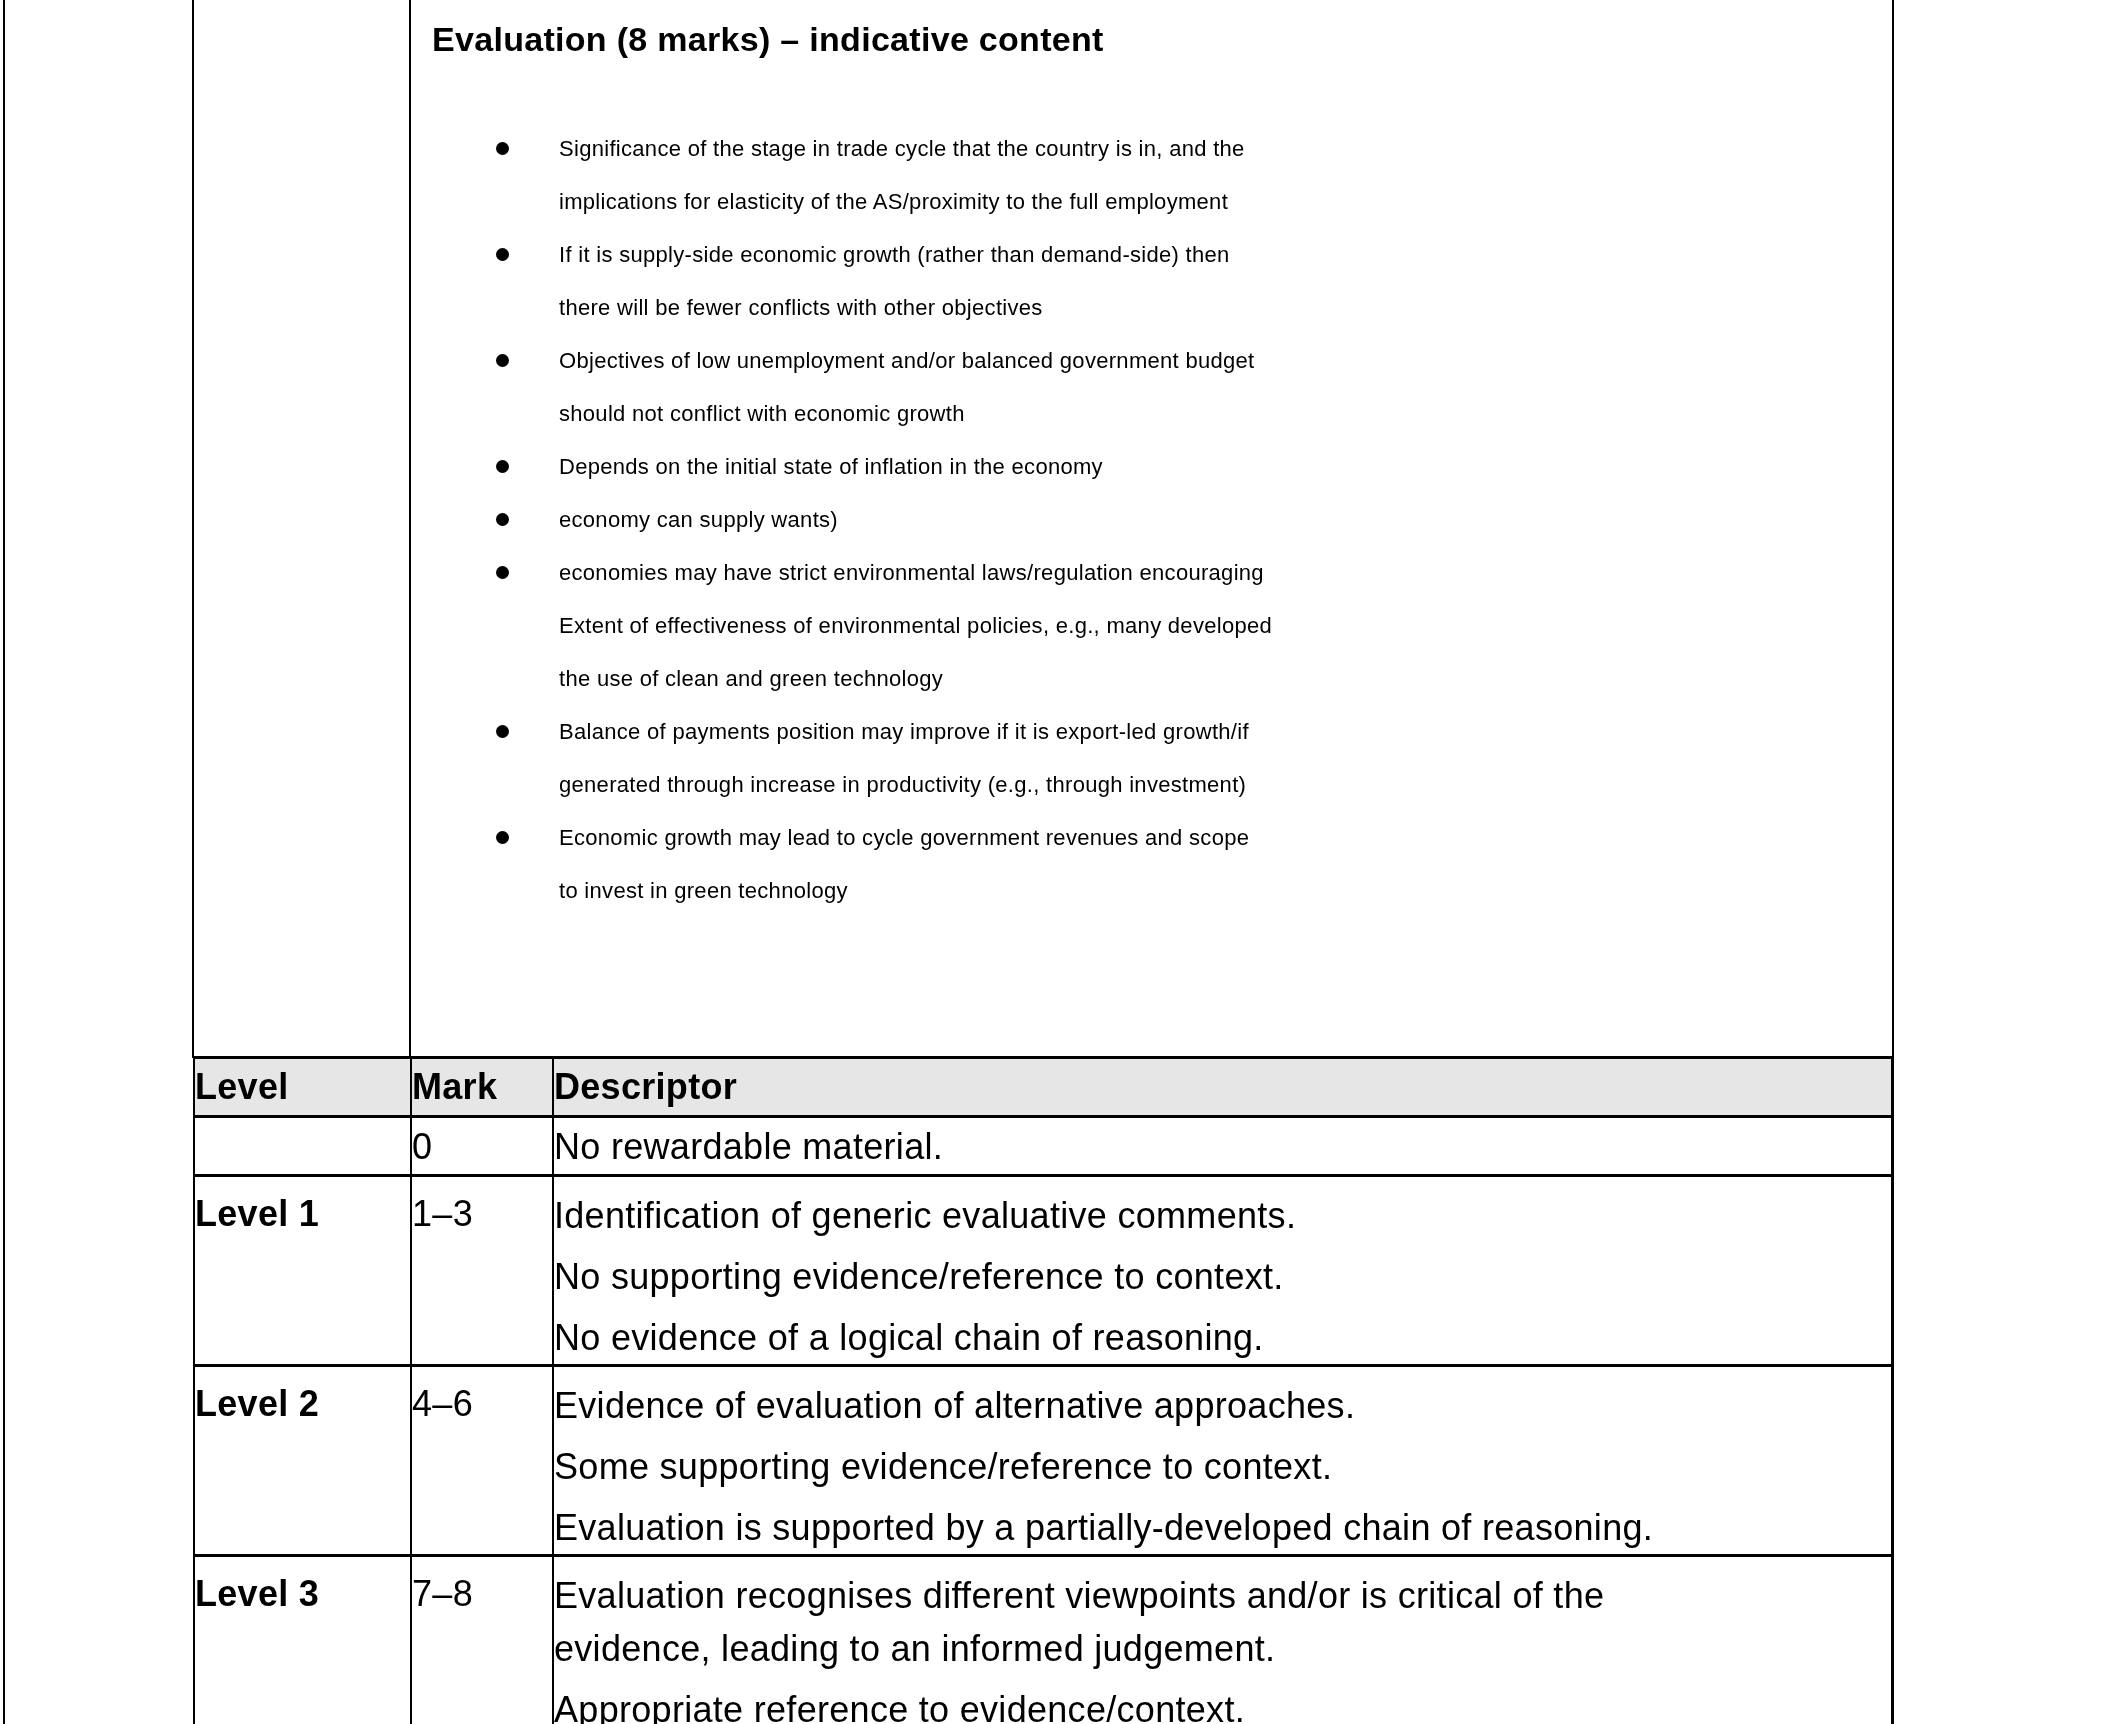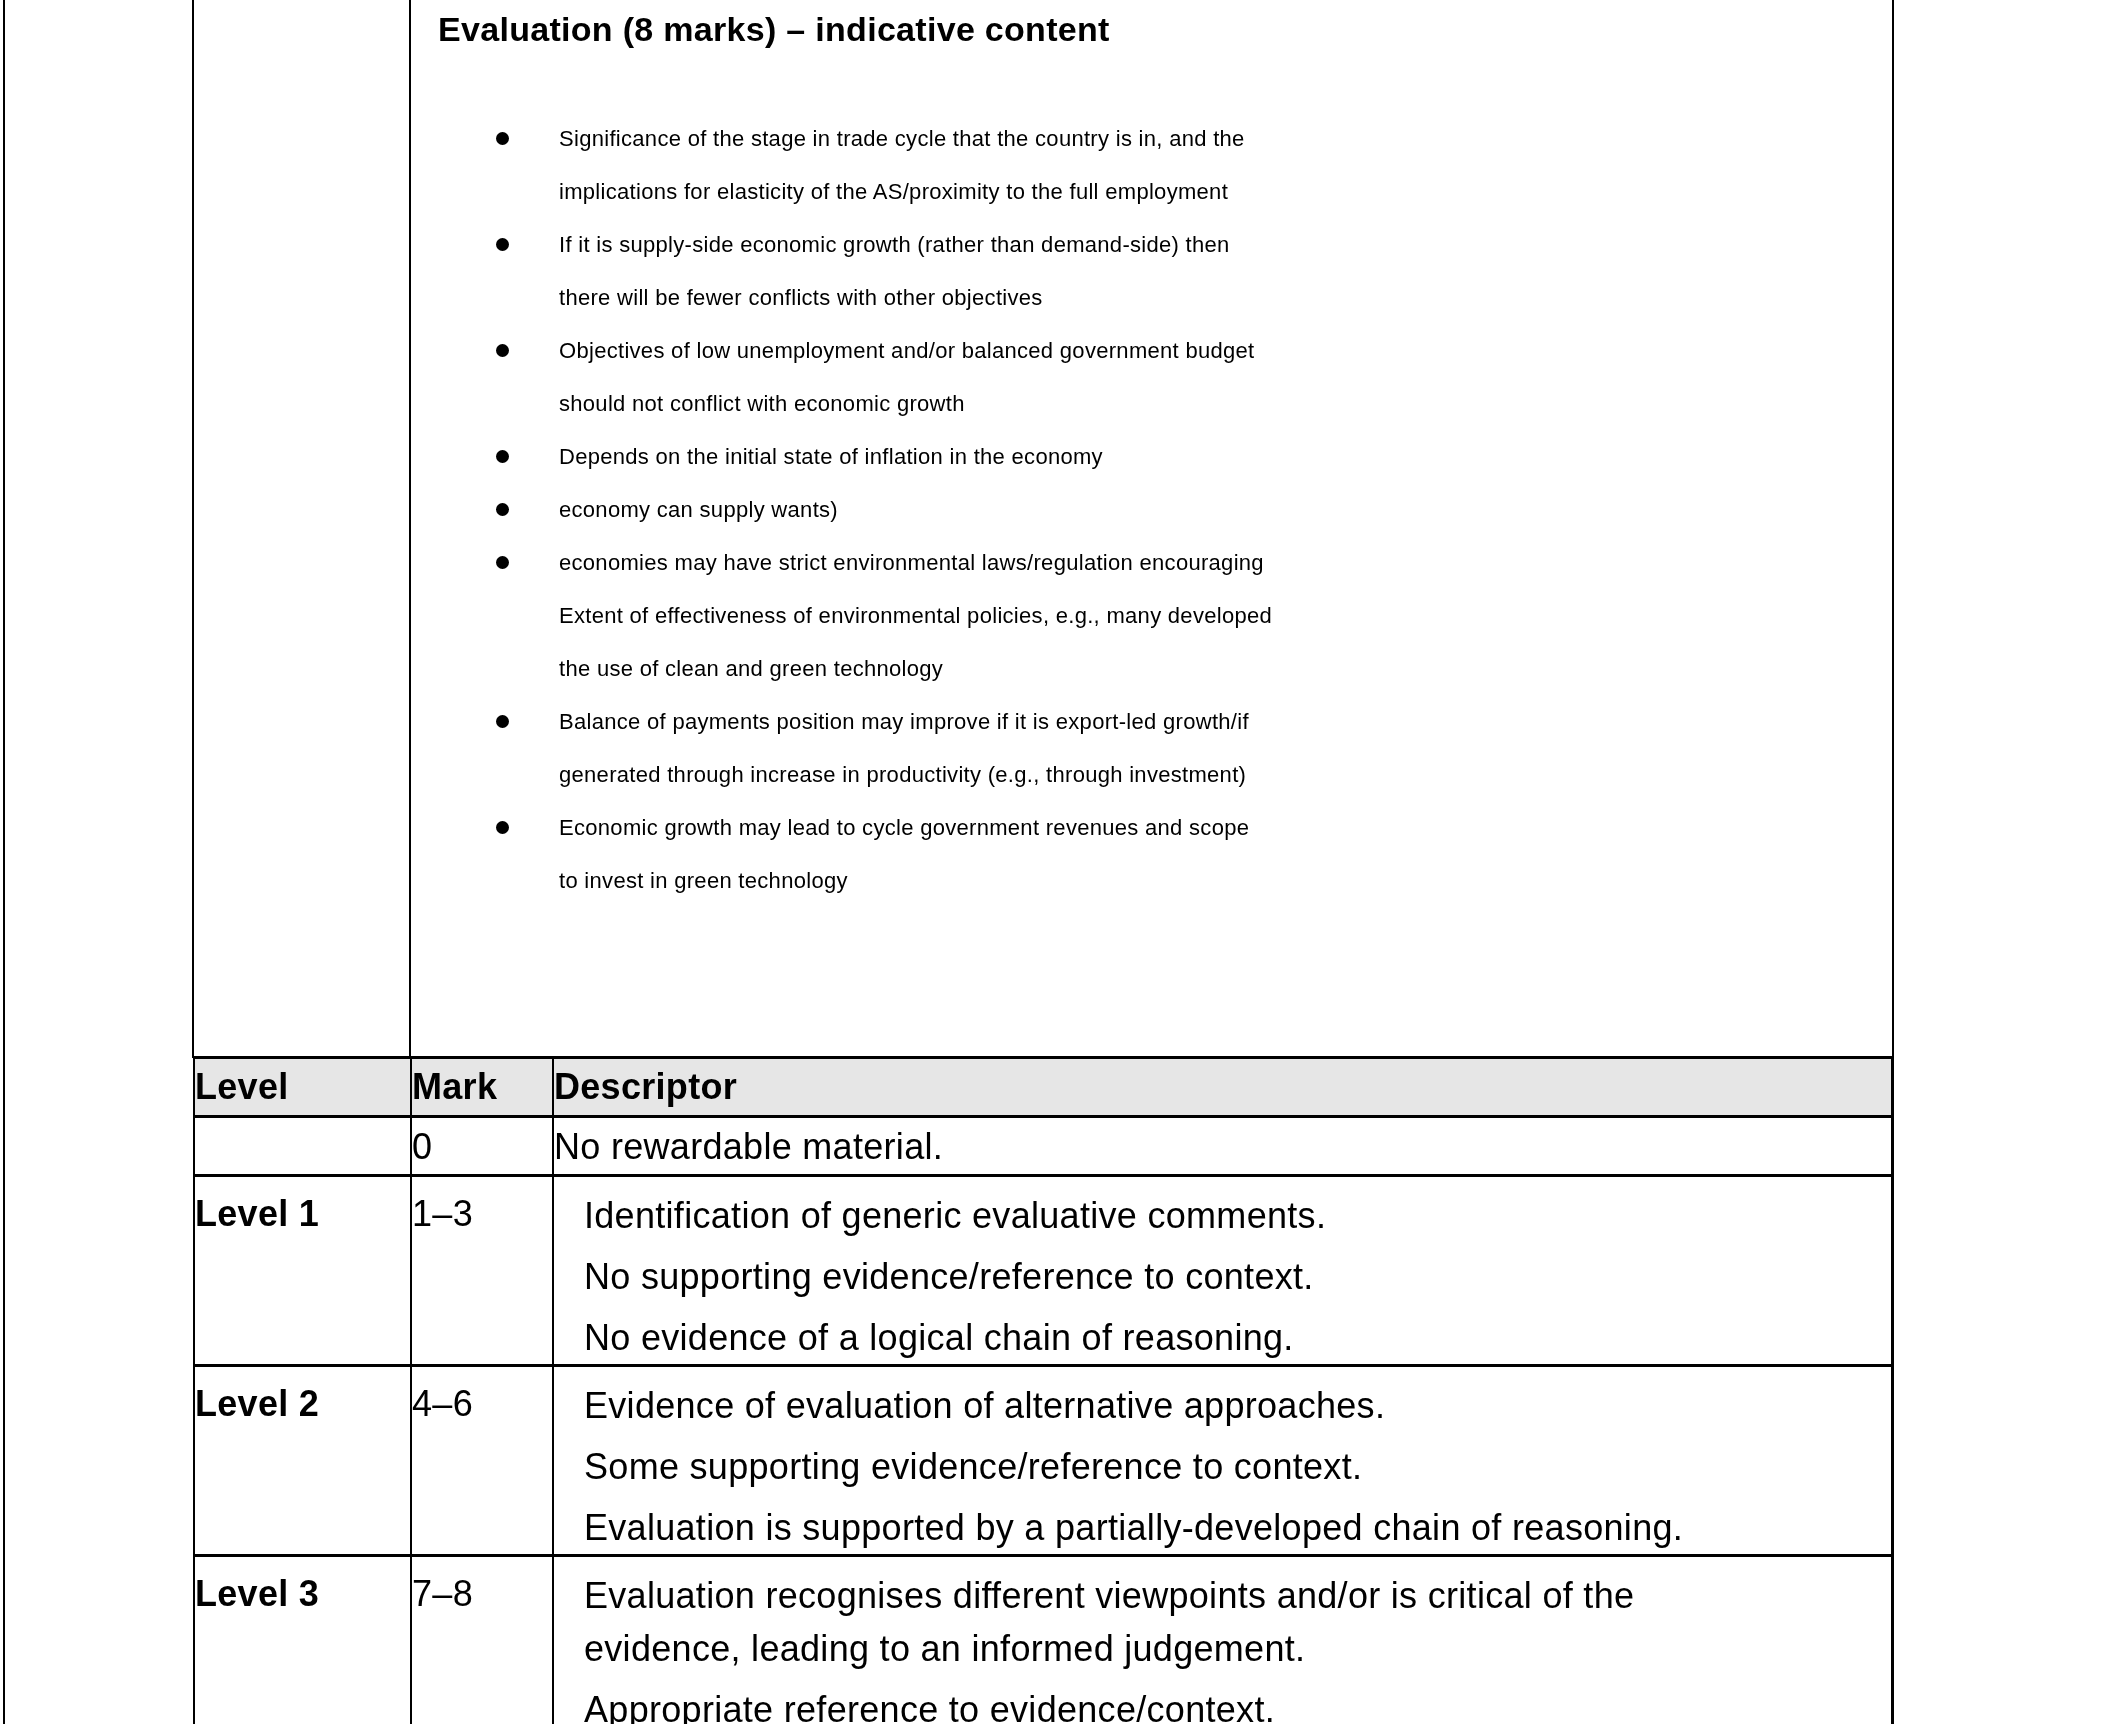--- a/index.html
+++ b/index.html
@@ -32,22 +32,22 @@
   .content {
     position: absolute;
     left: 411px;
     top: 0;
     width: 1481px;
   }
   .heading {
     font-size: 34px;
     font-weight: bold;
     line-height: 50px;
-    padding: 4px 0 0 19px;
-    margin: 0 0 58px 8px;
+    padding: 14px 0 0 19px;
+    margin: 0 0 58px 2px;
   }
   ul.bullets {
     margin: 0;
     padding: 0 0 0 148px;
     list-style: none;
   }
   ul.bullets li {
     position: relative;
     font-size: 22px;
     line-height: 53px;
@@ -97,21 +97,21 @@
   tr.hrow   { height: 56px; }
   tr.row-0  { height: 59px; }
   tr.row-1  { height: 188px; }
   tr.row-2  { height: 187px; }
   tr.row-3  { height: 400px; }
   tr.row-0 td { vertical-align: middle; }
   tr.row-1 td, tr.row-2 td, tr.row-3 td { padding-top: 10px; }
   td.lvl { font-weight: bold; line-height: 53px; }
   td.mrk { line-height: 53px; }
   td.dsc { line-height: 53px; }
-  tr.row-1 td.dsc, tr.row-2 td.dsc, tr.row-3 td.dsc { padding-top: 12px; padding-left: 30px; }
+  tr.row-1 td.dsc, tr.row-2 td.dsc, tr.row-3 td.dsc { padding-top: 12px; }
   .para { margin: 0 8px 8px 0; }
   .para:last-child { margin-bottom: 0; }
 </style>
 </head>
 <body>
 
 <div class="page">
 
   <div class="vline v-left"></div>
   <div class="vline v-q"></div>

